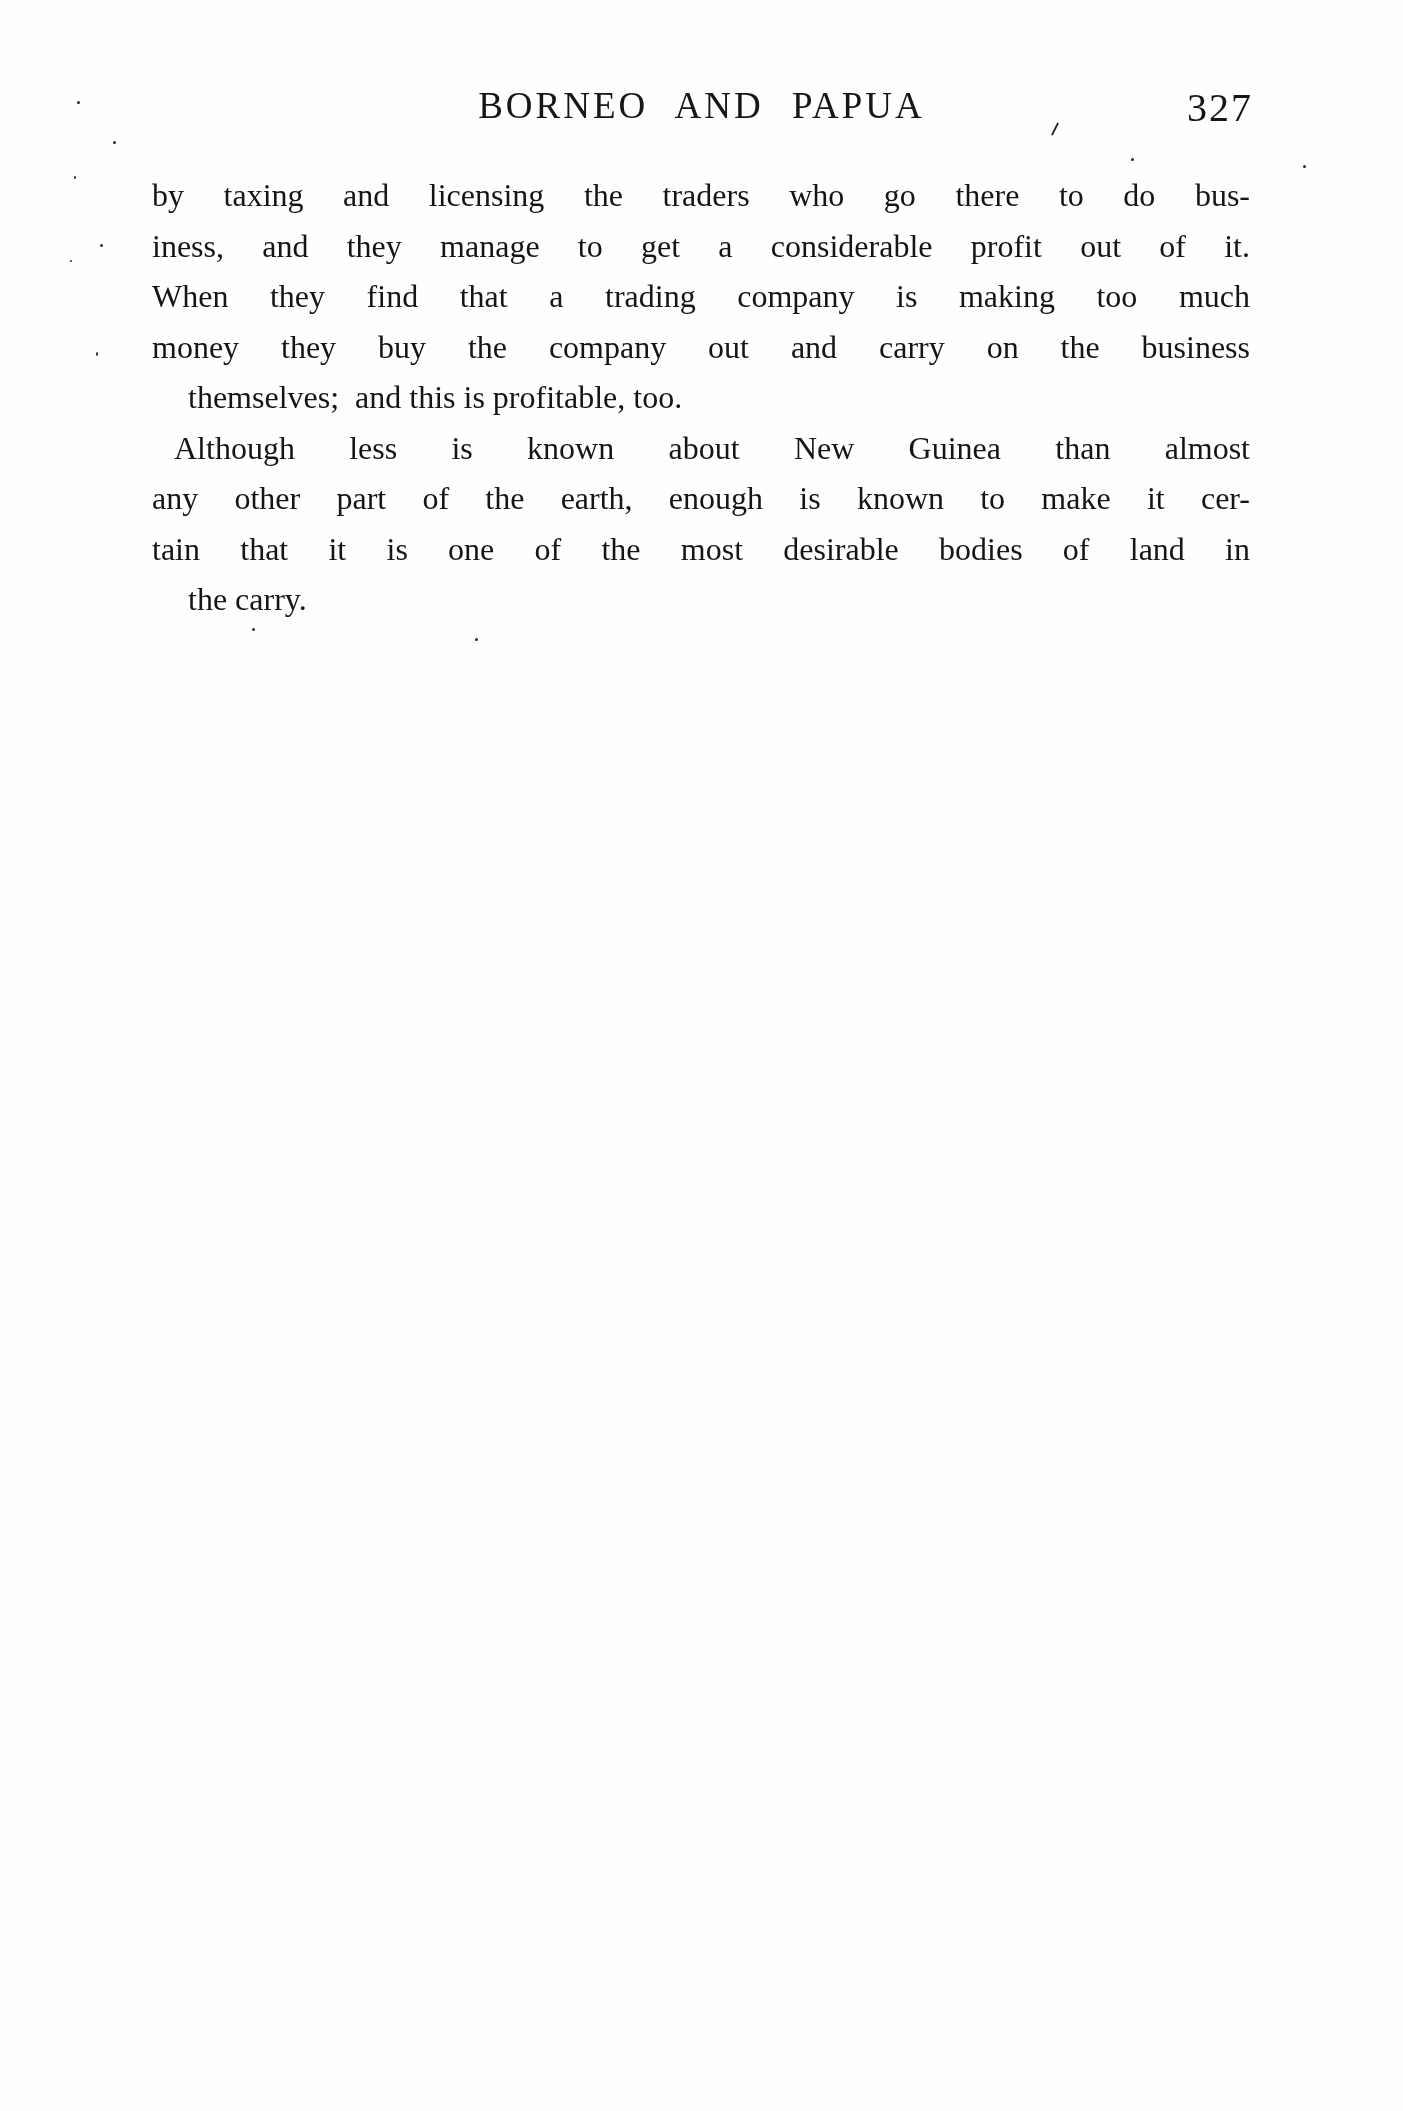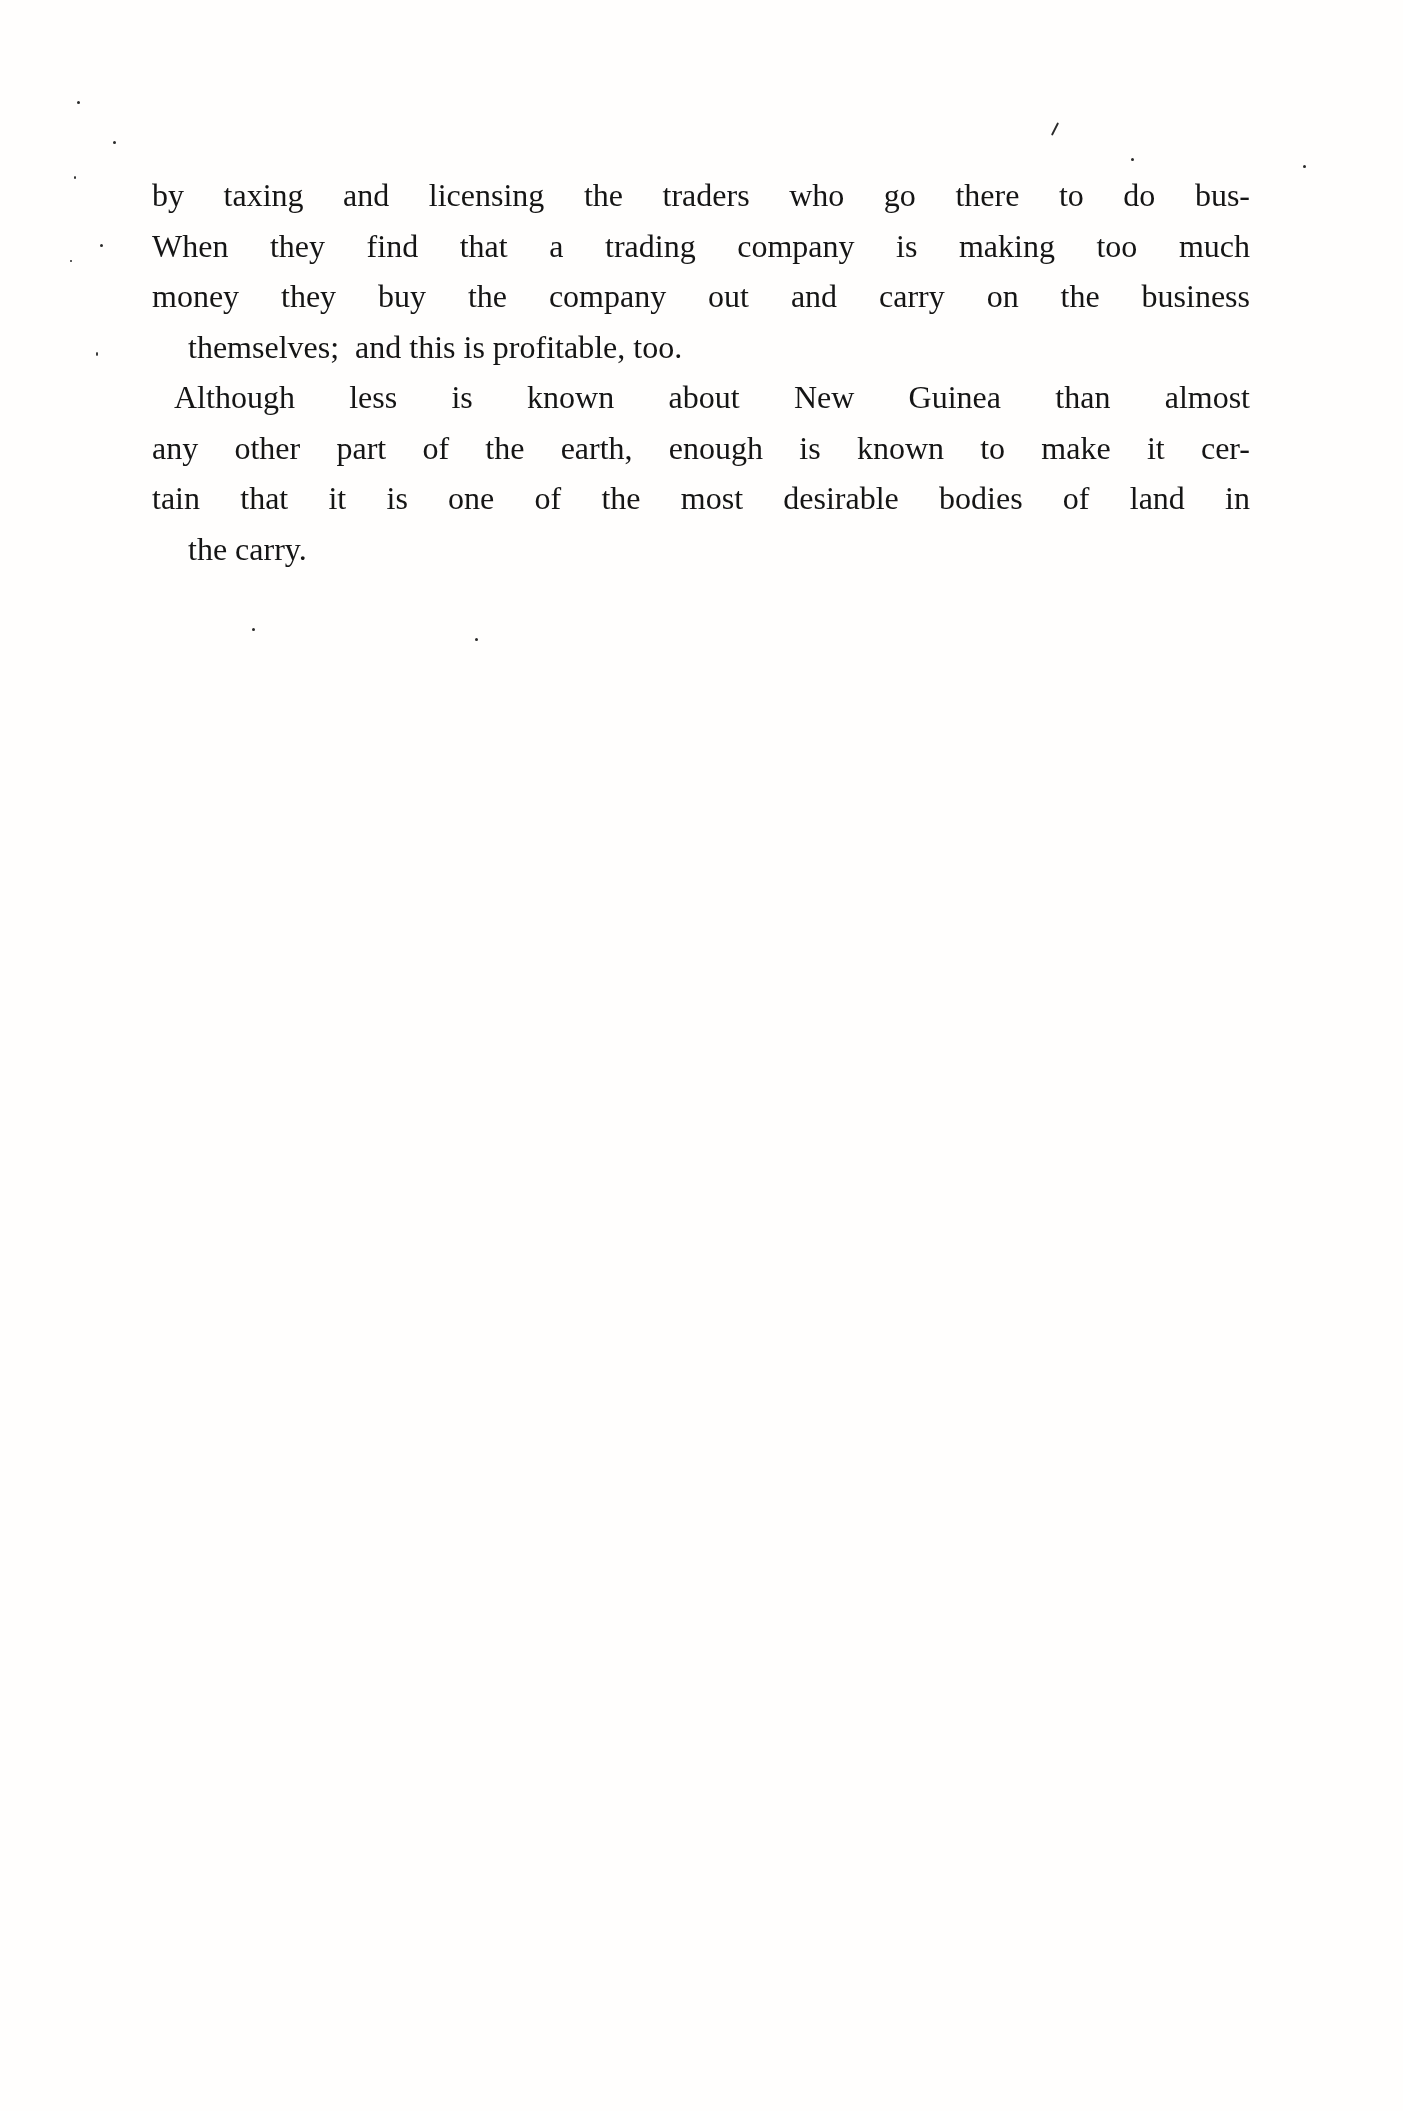--- a/index.html
+++ b/index.html
@@ -69,25 +69,30 @@
   .speck.mark{
     border-radius:1px;
     transform:rotate(27deg);
   }
 </style>
 </head>
 <body>
 
 <div class="page">
 
+  <div class="running-header">
+    <span class="running-head">BORNEO AND PAPUA</span>
+    <span class="page-number">327</span>
+  </div>
 
   <div class="page-body">
 
     <div class="paragraph">
       <div class="line">by taxing and licensing the traders who go there to do bus-</div>
+      <div class="line">iness, and they manage to get a considerable profit out of it.</div>
       <div class="line">When they find that a trading company is making too much</div>
       <div class="line">money they buy the company out and carry on the business</div>
       <div class="line last">themselves; and this is profitable, too.</div>
     </div>
 
     <div class="paragraph">
       <div class="line indent">Although less is known about New Guinea than almost</div>
       <div class="line">any other part of the earth, enough is known to make it cer-</div>
       <div class="line">tain that it is one of the most desirable bodies of land in</div>
       <div class="line last">the carry.</div>

